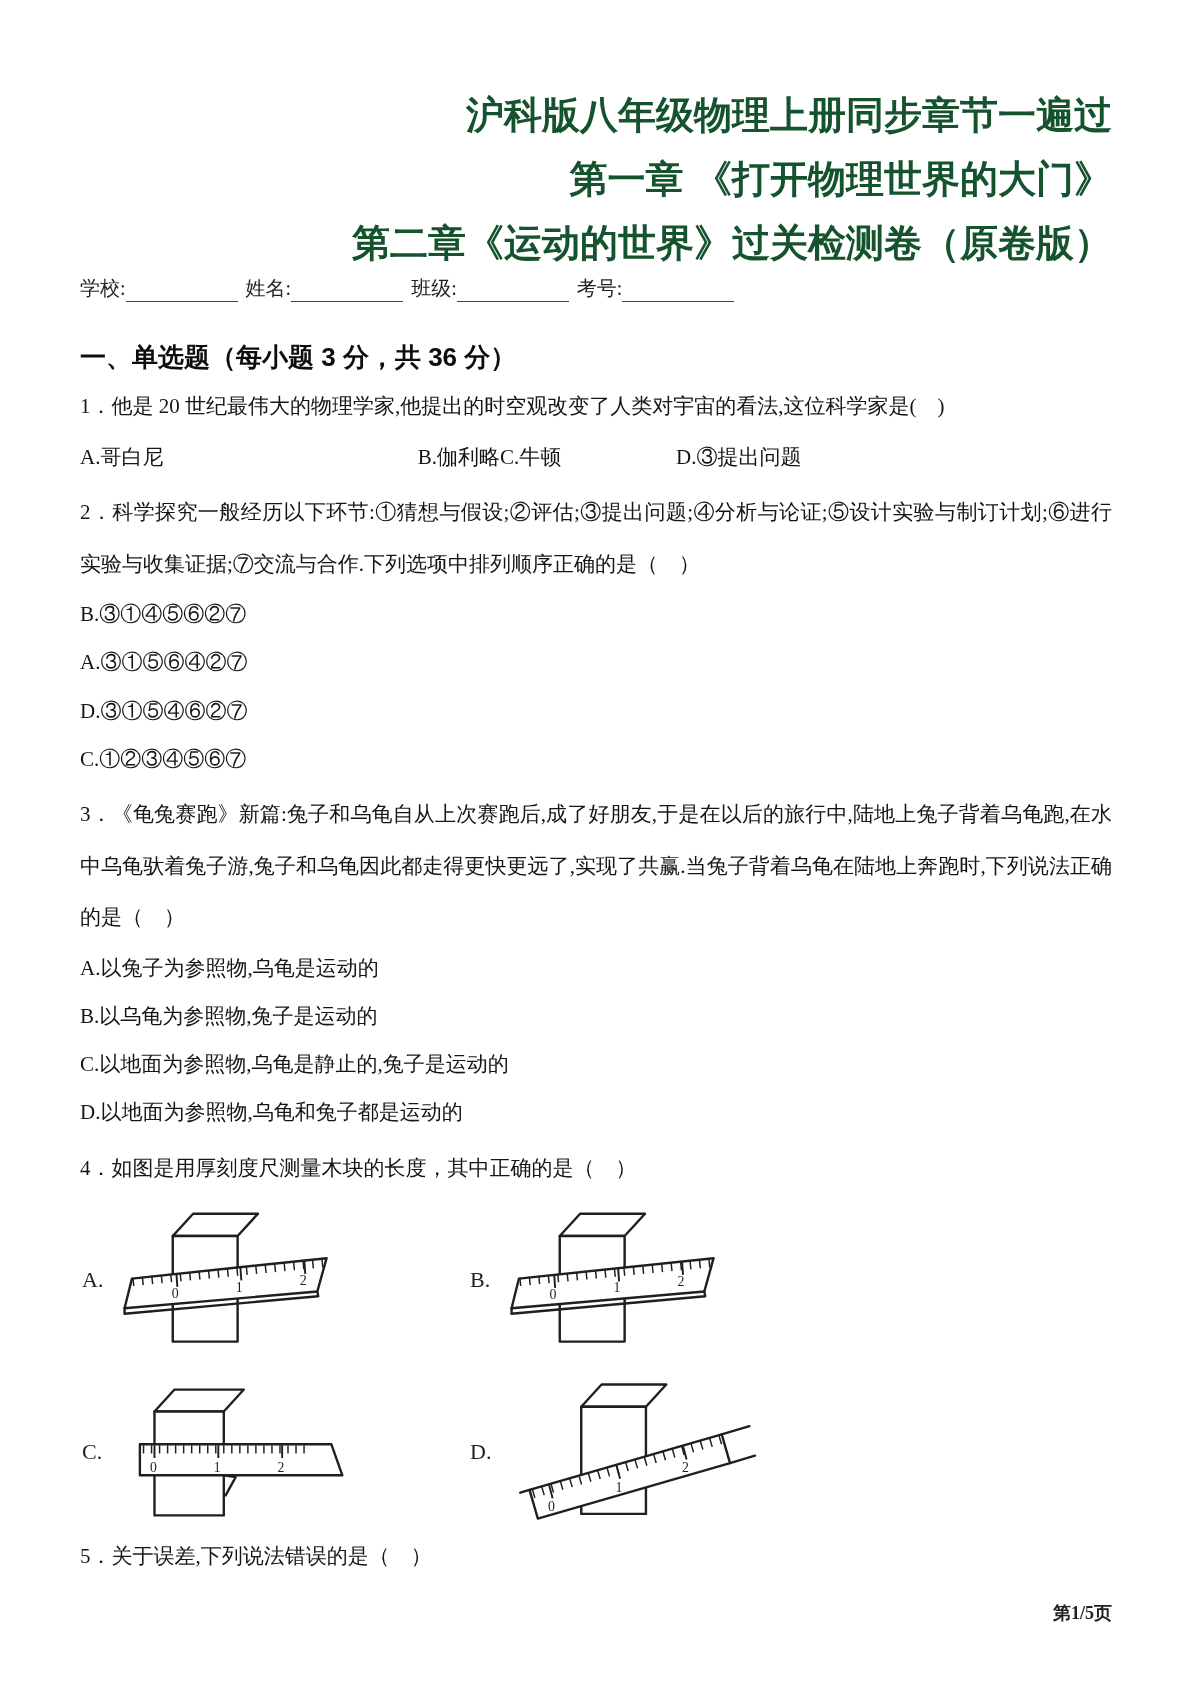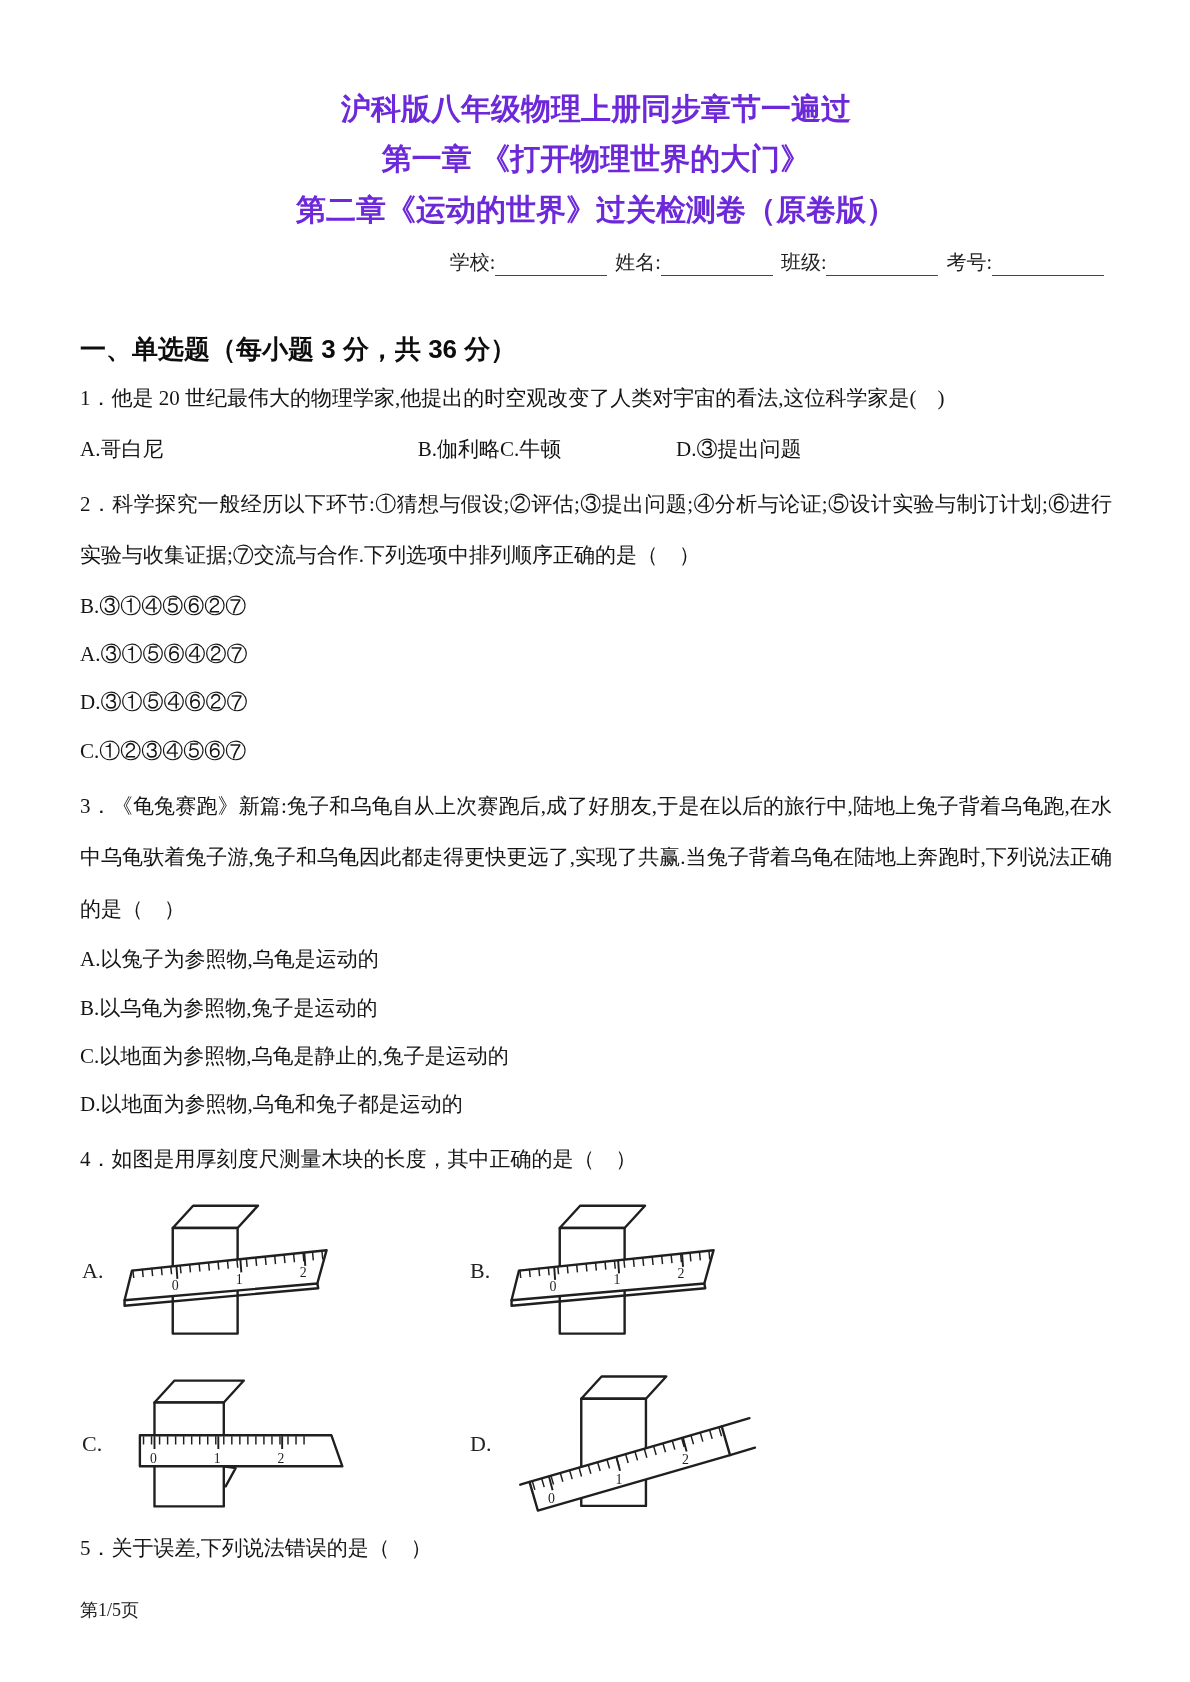--- a/index.html
+++ b/index.html
@@ -3,49 +3,49 @@
 <meta charset="utf-8">
 <style>
   * { margin:0; padding:0; box-sizing:border-box; }
   html,body { background:#ffffff; }
   .page {
     width:1190px; height:1682px; margin:0 auto; background:#fff;
     padding:84px 78px 0 80px; overflow:hidden; position:relative;
     font-family:"Liberation Serif","DejaVu Serif",serif; color:#151515;
   }
   .title-line {
-    text-align:center; font-family:"Liberation Sans","DejaVu Sans",sans-serif;
-    font-weight:700; font-size:30px; line-height:1.68; color:#6d28d9;
+    text-align:right; font-family:"Liberation Sans","DejaVu Sans",sans-serif;
+    font-weight:700; font-size:38px; line-height:1.68; color:#14532d;
   }
   .info-row {
-    display:flex; justify-content:flex-end; align-items:flex-end;
-    margin-top:14px; font-size:20px; color:#222;
+    display:flex; justify-content:flex-start; align-items:flex-end;
+    font-size:20px; color:#222;
   }
   .info-field { display:flex; align-items:flex-end; white-space:nowrap; }
   .blank-line { display:inline-block; width:112px; border-bottom:1.6px solid #444; height:1.15em; margin-right:8px; }
   .part-heading { text-align:center; font-size:29px; font-weight:600; margin-top:20px; letter-spacing:1px; }
   .section-heading {
     font-family:"Liberation Sans","DejaVu Sans",sans-serif; font-weight:700;
-    font-size:26px; margin-top:56px; color:#0d0d0d;
+    font-size:26px; margin-top:38px; color:#0d0d0d;
   }
   .q-text { font-size:21px; line-height:2.45; text-align:justify; margin-top:6px; }
   .opts-row { display:flex; font-size:21px; line-height:2.3; }
   .opts-row .opt:nth-child(1){ width:216px; }
   .opts-row .opt:nth-child(2){ width:204px;text-align:right; }
   .opts-row .opt:nth-child(3){ width:176px; }
   .opt-line { font-size:21px; line-height:2.3; }
   .fig-grid { display:grid; grid-template-columns:388px auto; row-gap:26px; margin:12px 0 0 2px; }
   .fig-cell { display:flex; align-items:center; gap:16px; }
   .fig-label { font-size:22px; color:#222; }
   .fig polygon, .fig path.ln { fill:#fff; stroke:#1f1f1f; stroke-width:2.6; stroke-linejoin:round; stroke-linecap:round; }
   .fig path.open { fill:none; }
   .fig [data-ticks] path { stroke:#1f1f1f; stroke-width:1.6; fill:none; }
   .fig path.major { stroke:#1f1f1f; stroke-width:2.1; fill:none; }
   .fig text { font-family:"Liberation Serif","DejaVu Serif",serif; font-size:15px; fill:#1f1f1f; }
-  .footer { text-align:left; font-size:18px; margin-top:24px; color:#222; }
+  .footer { text-align:right; font-size:18px; margin-top:18px; color:#222;font-weight:bold; }
 </style>
 </head>
 <body>
 
 <div class="page">
 
   <div>
     <div class="title-line">沪科版八年级物理上册同步章节一遍过</div>
     <div class="title-line">第一章 《打开物理世界的大门》</div>
     <div class="title-line">第二章《运动的世界》过关检测卷（原卷版）</div>

